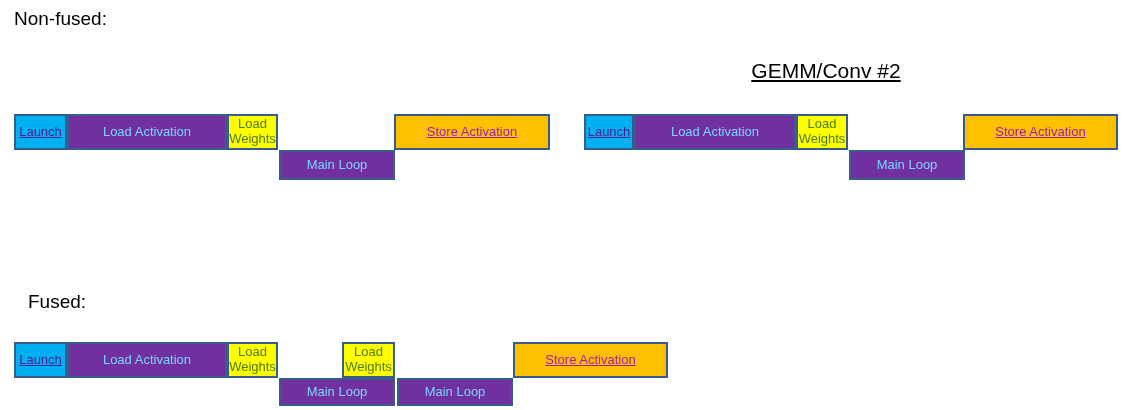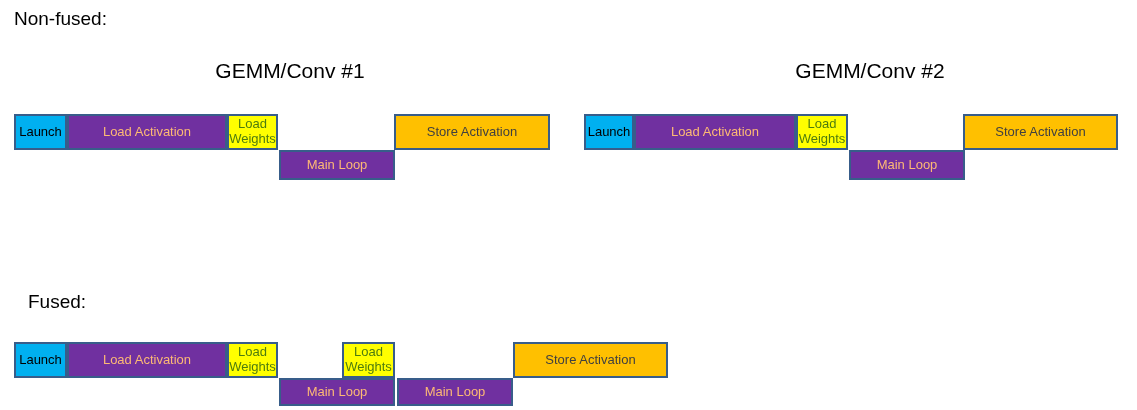--- a/index.html
+++ b/index.html
@@ -36,35 +36,34 @@
     box-sizing:border-box;
     border:2px solid var(--c-border);
     display:flex;
     align-items:center;
     justify-content:center;
     text-align:center;
     font-size:13px;
     line-height:1.12;
     padding:0 1px;
   }
-  .c-launch{background:var(--c-launch);color:#000000;}
-  .c-load{background:var(--c-load);color:#fdba74;}
+  .c-launch{background:var(--c-launch);color:#4c1d95;text-decoration:underline;}
+  .c-load{background:var(--c-load);color:#7dd3fc;}
   .c-weights{background:var(--c-weights);color:#4d7c0f;}
-  .c-store{background:var(--c-store);color:#404040;}
+  .c-store{background:var(--c-store);color:#a21caf;text-decoration:underline;}
 </style>
 </head>
 <body>
 
 <div class="canvas">
 
   <div class="heading" style="left:14px;top:8px;">Non-fused:</div>
 
-  <div class="group-title" style="left:200px;top:59px;width:180px;">GEMM/Conv #1</div>
 
-  <div class="group-title" style="left:780px;top:59px;width:180px;">GEMM/Conv #2</div>
+  <div class="group-title" style="left:736px;top:59px;width:180px;text-decoration:underline;">GEMM/Conv #2</div>
 
   <div class="block c-launch" style="left:14px;top:114px;width:53px;height:36px;">Launch</div>
   <div class="block c-load" style="left:67px;top:114px;width:160px;height:36px;">Load Activation</div>
   <div class="block c-weights" style="left:227px;top:114px;width:51px;height:36px;">Load Weights</div>
   <div class="block c-load" style="left:279px;top:150px;width:116px;height:30px;">Main Loop</div>
   <div class="block c-store" style="left:394px;top:114px;width:156px;height:36px;">Store Activation</div>
 
   <div class="block c-launch" style="left:584px;top:114px;width:50px;height:36px;">Launch</div>
   <div class="block c-load" style="left:634px;top:114px;width:162px;height:36px;">Load Activation</div>
   <div class="block c-weights" style="left:796px;top:114px;width:52px;height:36px;">Load Weights</div>

